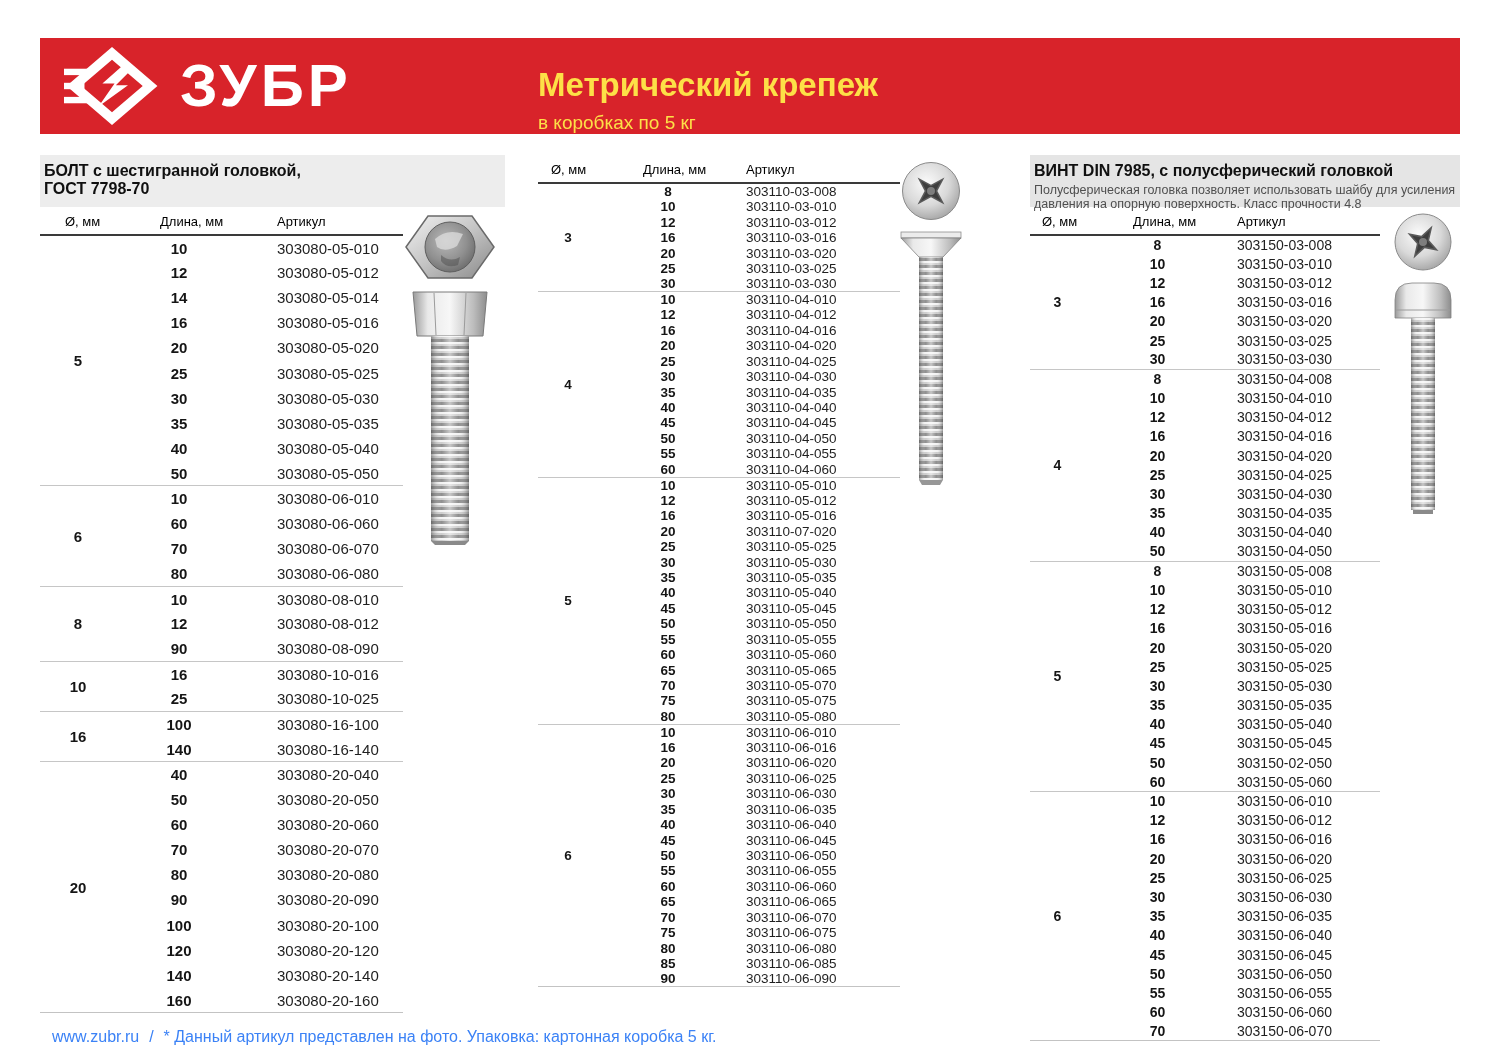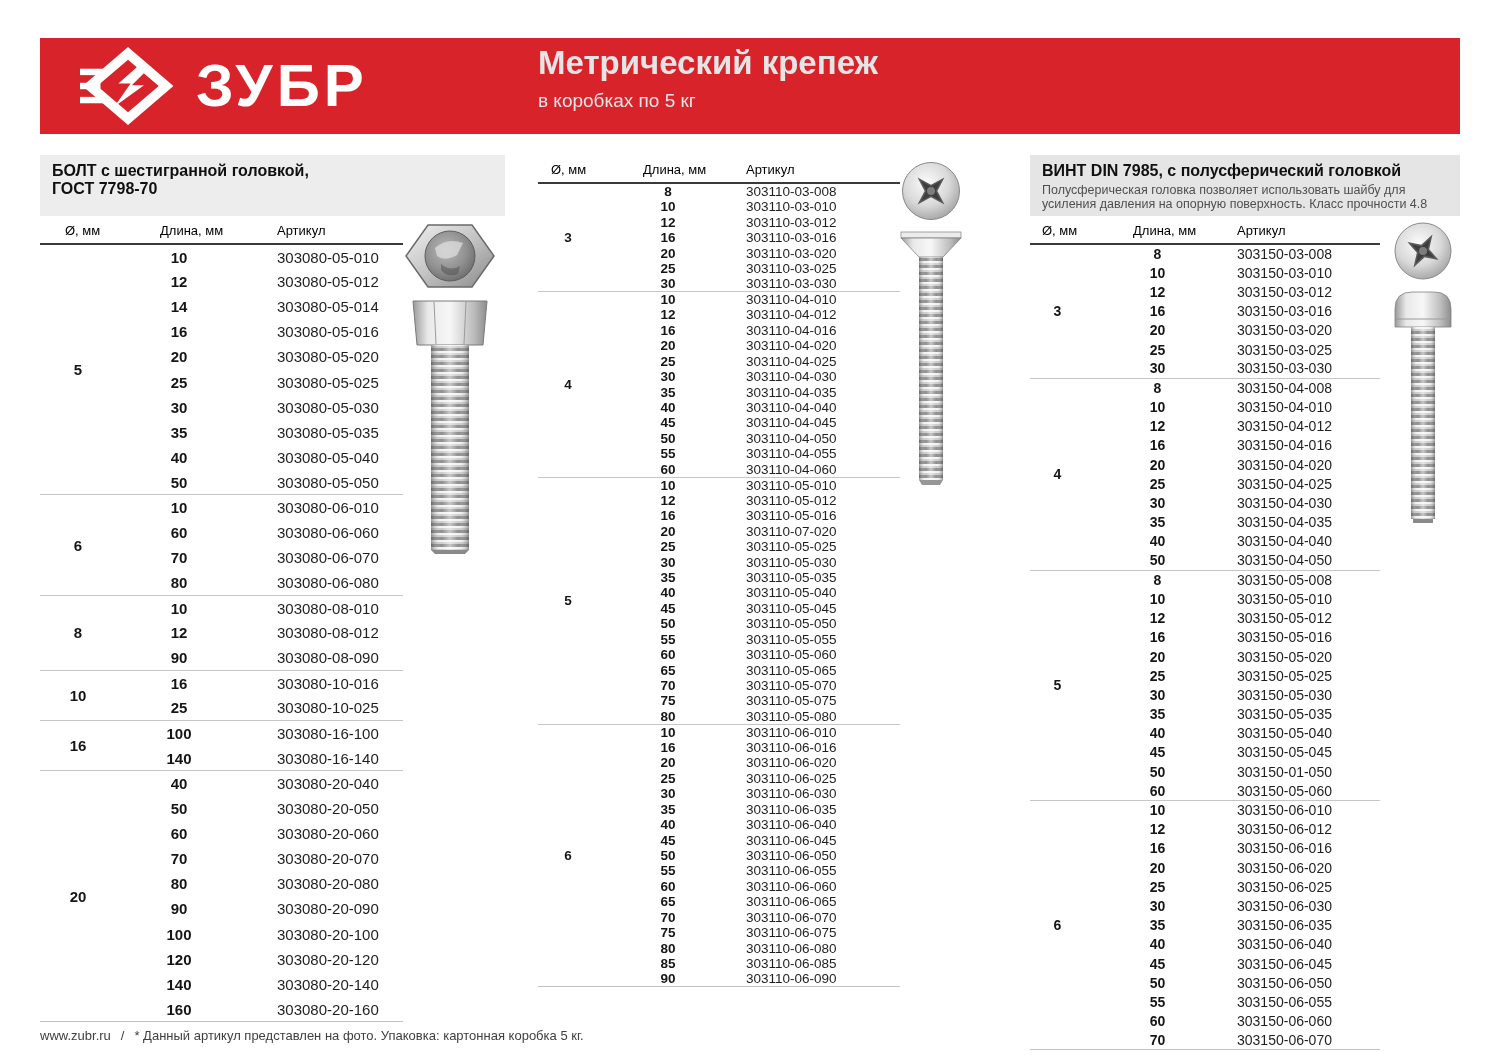--- a/index.html
+++ b/index.html
@@ -5,38 +5,38 @@
   * { margin:0; padding:0; box-sizing:border-box; }
   html,body { background:#fff; }
   body {
     width:1500px; height:1060px; position:relative; overflow:hidden;
     font-family:"Liberation Sans","DejaVu Sans",sans-serif; color:#111;
   }
 
   
   .banner {
     position:absolute; left:40px; top:38px; width:1420px; height:96px;
-    background:#d8232a; display:flex; align-items:center;padding-left:16px;
+    background:#d8232a; display:flex; align-items:center;
   }
   .logo { display:flex; align-items:center; gap:20px; margin-left:24px; }
   .brand {
     color:#fff; font-weight:bold; font-size:60px; letter-spacing:4px; line-height:1;
     transform:scaleY(.98);
   }
-  .banner-text { position:absolute; left:498px; top:8px; color:#e5e5e5; }
+  .banner-text { position:absolute; left:498px; top:30px; color:#fde047; }
   .banner-title { font-size:33px; font-weight:bold; line-height:1.05; }
   .banner-subtitle { font-size:19px; margin-top:9px; font-weight:normal; }
 
   
   .column { position:absolute; top:155px; }
   #col1 { left:40px;  width:465px; }
   #col2 { left:538px; width:462px; }
   #col3 { left:1030px; width:430px; }
 
-  .section-header { background:#ededed; height:61px; padding:7px 12px 6px; }
+  .section-header { background:#ededed; height:52px; padding:7px 4px 6px; }
   .section-title { font-size:16px; font-weight:bold; line-height:17.5px; color:#101010; white-space:pre-line; }
   .section-subtitle { font-size:12.5px; line-height:14.5px; color:#4f4f4f; margin-top:3px; }
 
   .table-area { position:relative; margin-top:2px; }
 
   table { border-collapse:collapse; table-layout:fixed; border-bottom:1px solid #c3c3c3; }
   .t1 { width:363px; --pd:25px; --pl:44px; --pa:35px; }
   .t2 { width:362px; --pd:13px; --pl:45px; --pa:8px;  }
   .t3 { width:350px; --pd:12px; --pl:48px; --pa:7px;  }
   .t1 col.c-d{width:76px}  .t1 col.c-l{width:126px}
@@ -60,21 +60,21 @@
   td.a { padding-left:var(--pa); color:#1f1f1f; }
   tr.gs td { border-top:1px solid #c6c6c6; }
 
   
   .photos { position:absolute; top:4px; display:flex; flex-direction:column; align-items:center; gap:9px; }
   #col1 .photos { left:360px; width:100px; }
   #col2 .photos { left:358px; width:70px;  }
   #col3 .photos { left:358px; width:70px;  }
 
   
-  .footer { position:absolute; left:40px; top:1028px; font-size:13px; color:#404040; }
+  .footer { position:absolute; left:52px; top:1028px; font-size:16px; color:#3b82f6; }
   .footer .sep { margin:0 10px; }
 </style>
 </head>
 <body>
 
 <svg width="0" height="0" style="position:absolute">
   <defs>
     <linearGradient id="metalH" x1="0" y1="0" x2="1" y2="0">
       <stop offset="0" stop-color="#9a9a9a"></stop>
         <stop offset=".2" stop-color="#e9e9e9"></stop>
@@ -676,21 +676,21 @@
           <tr>
             <td class="l">40</td>
             <td class="a">303150-05-040</td>
           </tr>
           <tr>
             <td class="l">45</td>
             <td class="a">303150-05-045</td>
           </tr>
           <tr>
             <td class="l">50</td>
-            <td class="a">303150-01-050</td>
+            <td class="a">303150-02-050</td>
           </tr>
           <tr>
             <td class="l">60</td>
             <td class="a">303150-05-060</td>
           </tr>
           <tr class="gs">
             <td class="d" rowspan="13">6</td>
             <td class="l">10</td>
             <td class="a">303150-06-010</td>
           </tr>

